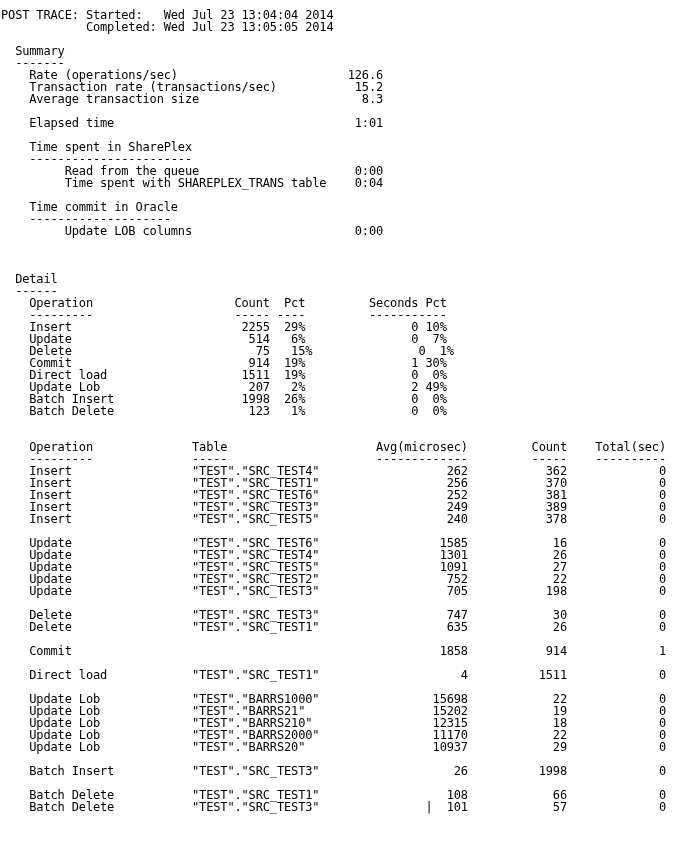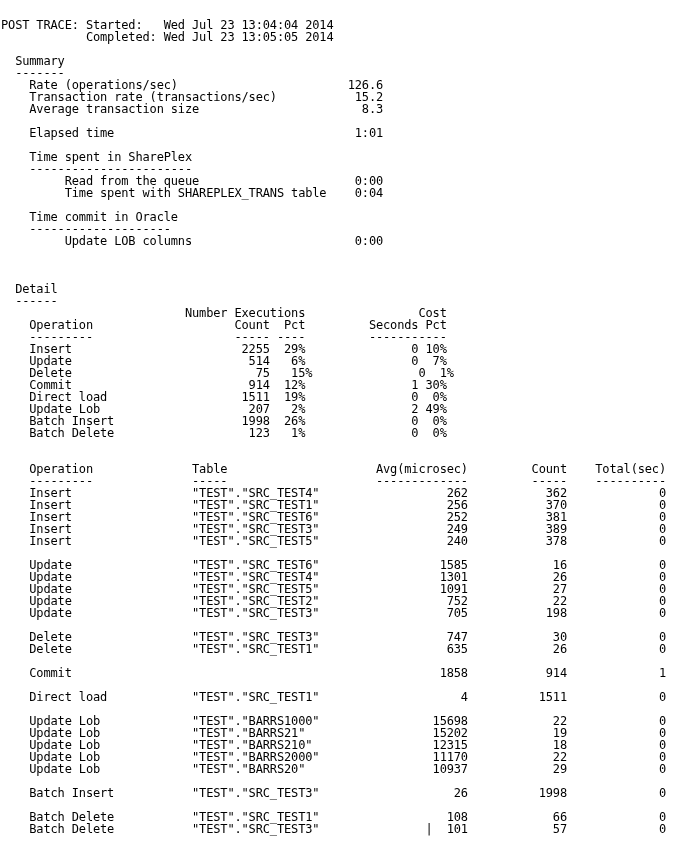--- a/index.html
+++ b/index.html
@@ -1,20 +1,20 @@
 <!DOCTYPE html>
 <html><head>
 <meta charset="utf-8">
 <style>
   html,body{margin:0;padding:0;}
   body{
     width:692px;height:862px;overflow:hidden;
     background:#ffffff;
   }
-  main{padding:19px 0 0 1px;}
+  main{padding:9px 0 0 1px;}
   .ln{
     font-family:"DejaVu Sans Mono","Liberation Mono",monospace;
     font-size:12px;
     line-height:12px;
     letter-spacing:-0.15px;
     color:#000000;
     white-space:pre;
     height:12px;
   }
   section{display:block;}
@@ -45,27 +45,26 @@
       <div class="ln">    Time commit in Oracle</div>
       <div class="ln">    --------------------</div>
       <div class="ln">         Update LOB columns                       0:00</div>
     </section>
   <section id="sec-detail">
       <div class="ln">&nbsp;</div>
       <div class="ln">&nbsp;</div>
       <div class="ln">&nbsp;</div>
       <div class="ln">  Detail</div>
       <div class="ln">  ------</div>
-      <div class="ln">                          Number Executions                Cost</div>
       <div class="ln">    Operation                    Count  Pct         Seconds Pct</div>
       <div class="ln">    ---------                    ----- ----         -----------</div>
       <div class="ln">    Insert                        2255  29%               0 10%</div>
       <div class="ln">    Update                         514   6%               0  7%</div>
       <div class="ln">    Delete                          75   15%               0  1%</div>
-      <div class="ln">    Commit                         914  12%               1 30%</div>
+      <div class="ln">    Commit                         914  19%               1 30%</div>
       <div class="ln">    Direct load                   1511  19%               0  0%</div>
       <div class="ln">    Update Lob                     207   2%               2 49%</div>
       <div class="ln">    Batch Insert                  1998  26%               0  0%</div>
       <div class="ln">    Batch Delete                   123   1%               0  0%</div>
       <div class="ln">&nbsp;</div>
       <div class="ln">&nbsp;</div>
       <div class="ln">    Operation              Table                     Avg(microsec)         Count    Total(sec)</div>
       <div class="ln">    ---------              -----                     -------------         -----    ----------</div>
       <div class="ln">    Insert                 "TEST"."SRC_TEST4"                  262           362             0</div>
       <div class="ln">    Insert                 "TEST"."SRC_TEST1"                  256           370             0</div>

